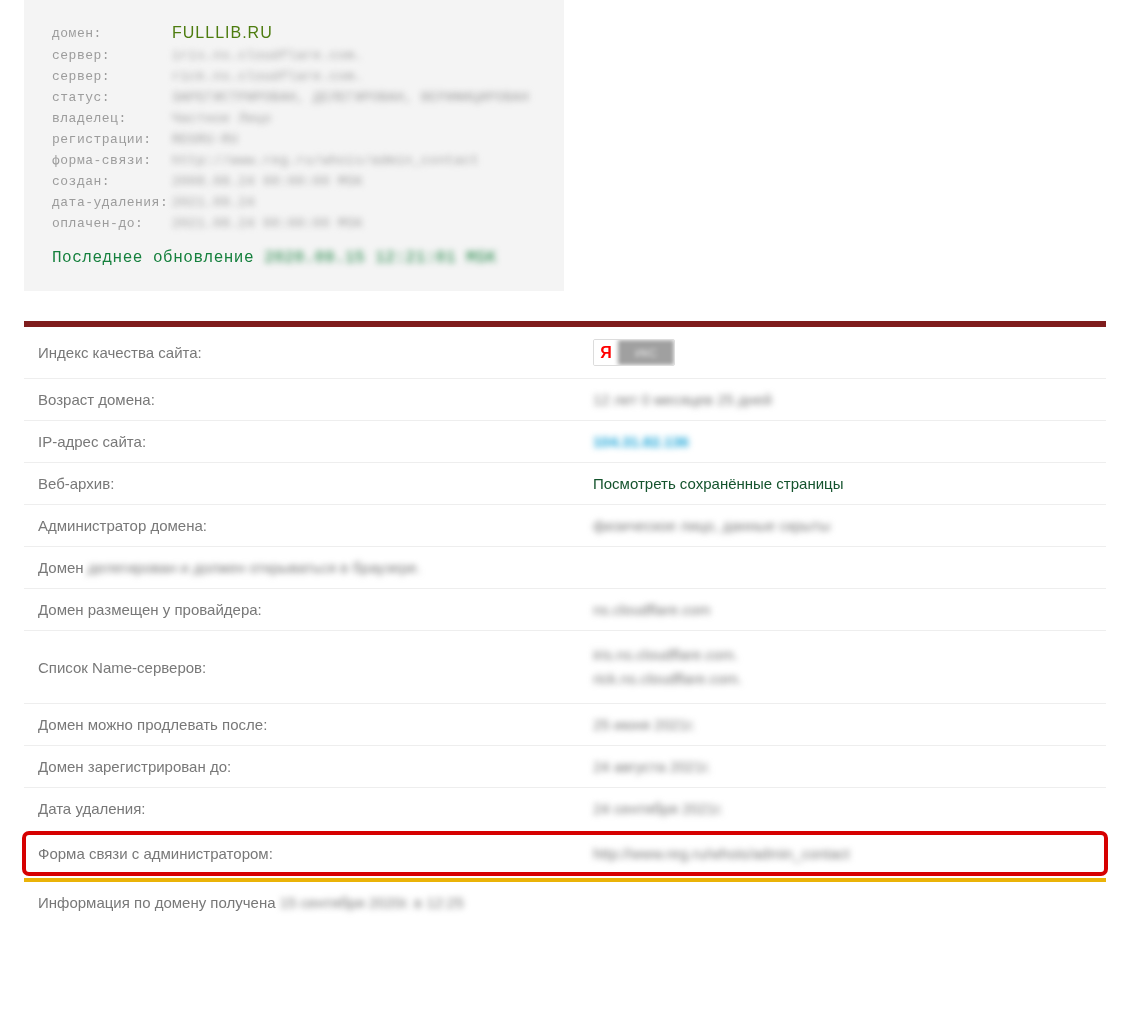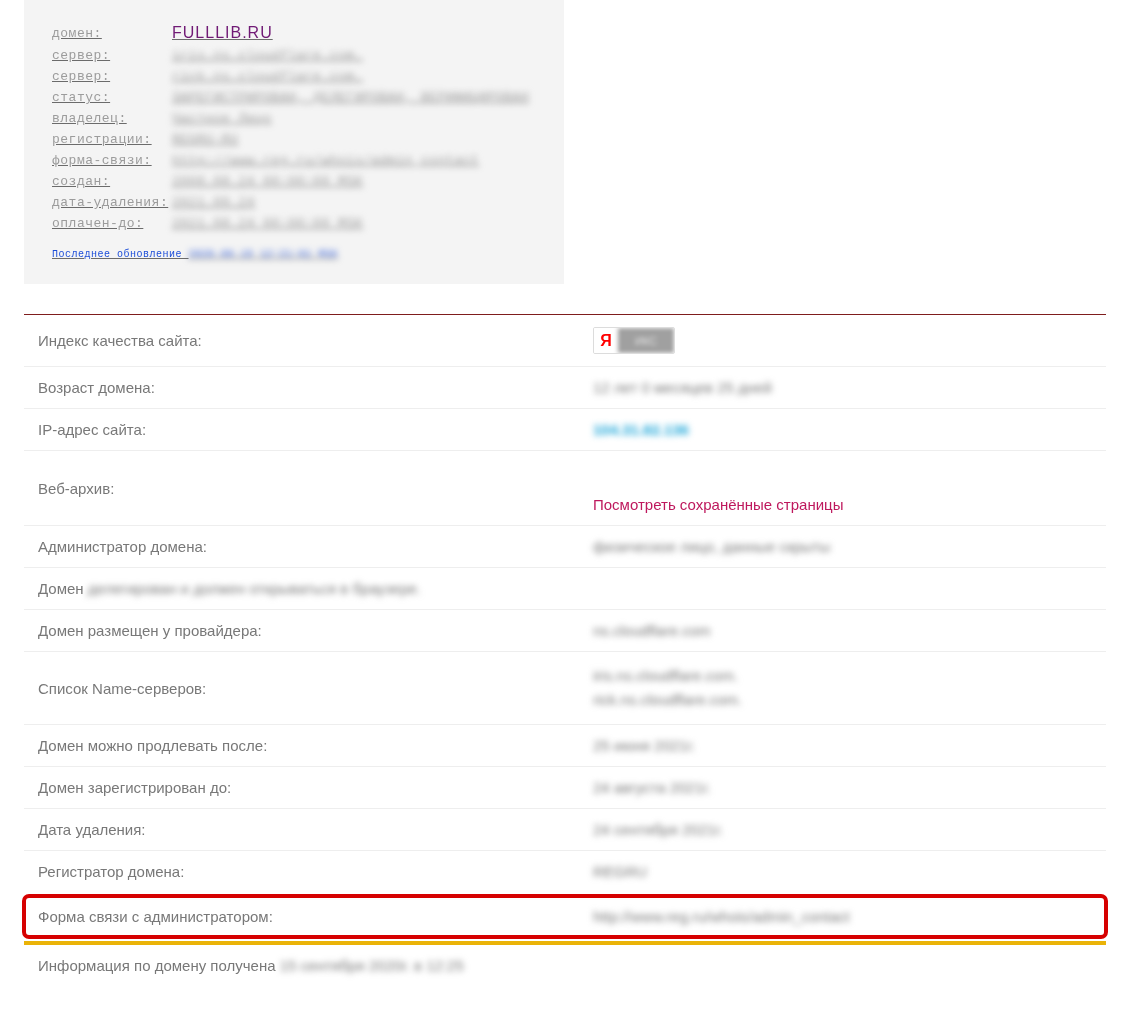--- a/index.html
+++ b/index.html
@@ -10,79 +10,78 @@
     color: #6b6b6b;
     font-size: 15px;
   }
 
   
   .whois-panel {
     background: #f4f4f4;
     margin: 0 0 30px 24px;
     width: 540px;
     padding: 24px 28px 24px 28px;
-    text-decoration: underline;
   }
   .whois-row {
     display: flex;
     align-items: center;
     margin-bottom: 6px;
     font-family: "Courier New", monospace;
     font-size: 13px;
     color: #9c9c9c;
     letter-spacing: 0.5px;
   }
   .whois-label {
     width: 120px;
     text-align: left;
   }
   .whois-value {
     color: #9c9c9c;
     filter: blur(3px);
   }
   .whois-value.clear {
     filter: none;
-    color: #701a75;
+    color: #4d7c0f;
     font-family: -apple-system, Arial, sans-serif;
     font-size: 16px;
     letter-spacing: 1px;
   }
   .whois-footer {
     margin-top: 18px;
     font-family: "Courier New", monospace;
-    font-size: 10px;
-    color: #1d4ed8;
+    font-size: 16px;
+    color: #15803d;
     letter-spacing: 0.5px;
   }
   .whois-footer .blur { filter: blur(3px); }
 
   
   .info {
     margin: 0 24px;
   }
   .info-row {
     display: flex;
     align-items: center;
     padding: 12px 14px;
     border-top: 1px solid #eeeeee;
     font-size: 15px;
     color: #787878;
   }
-  .info-row:first-of-type { border-top: 1px solid #7f1d1d; }
+  .info-row:first-of-type { border-top: 6px solid #7f1d1d; }
   .info-label {
     width: 555px;
     color: #787878;
   }
   .info-value {
     color: #787878;
     filter: blur(3px);
   }
   .info-value.sharp { filter: none; }
   .info-value a,
-  .info-value.link { color: #be185d; margin-top: 33px; }
+  .info-value.link { color: #14532d; }
   .info-value.ip { color: #1aa5d8; font-weight: 600; }
 
   .ya-badge {
     display: inline-flex;
     align-items: center;
     height: 27px;
     border: 1px solid #dcdcdc;
     border-radius: 2px;
     overflow: hidden;
   }
@@ -232,24 +231,20 @@
   <div class="info-row">
     <span class="info-label">Домен зарегистрирован до:</span>
     <span class="info-value">24 августа 2021г.</span>
   </div>
 
   <div class="info-row">
     <span class="info-label">Дата удаления:</span>
     <span class="info-value">24 сентября 2021г.</span>
   </div>
 
-  <div class="info-row">
-    <span class="info-label">Регистратор домена:</span>
-    <span class="info-value">REGRU</span>
-  </div>
 
   <div class="info-row highlight">
     <span class="info-label">Форма связи с администратором:</span>
     <span class="info-value">http://www.reg.ru/whois/admin_contact</span>
   </div>
 
   <div class="info-row footer-line">
     <span>Информация по домену получена </span><span class="blur-inline">15 сентября 2020г. в 12:25</span>
   </div>
 

